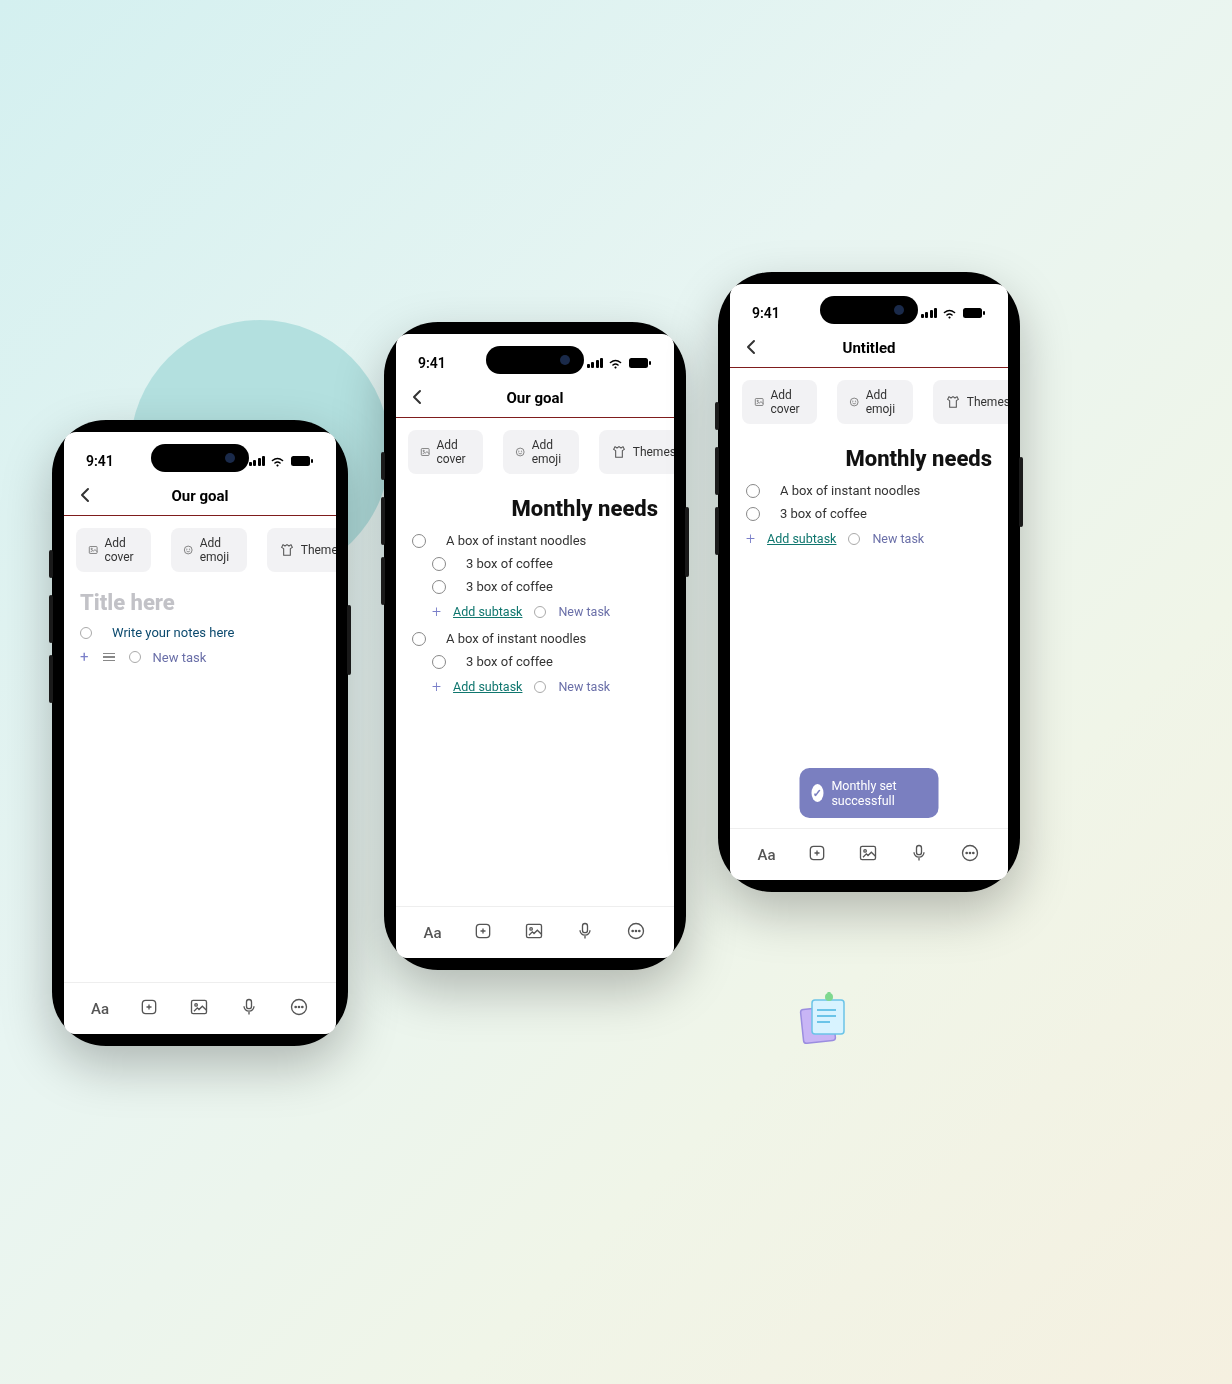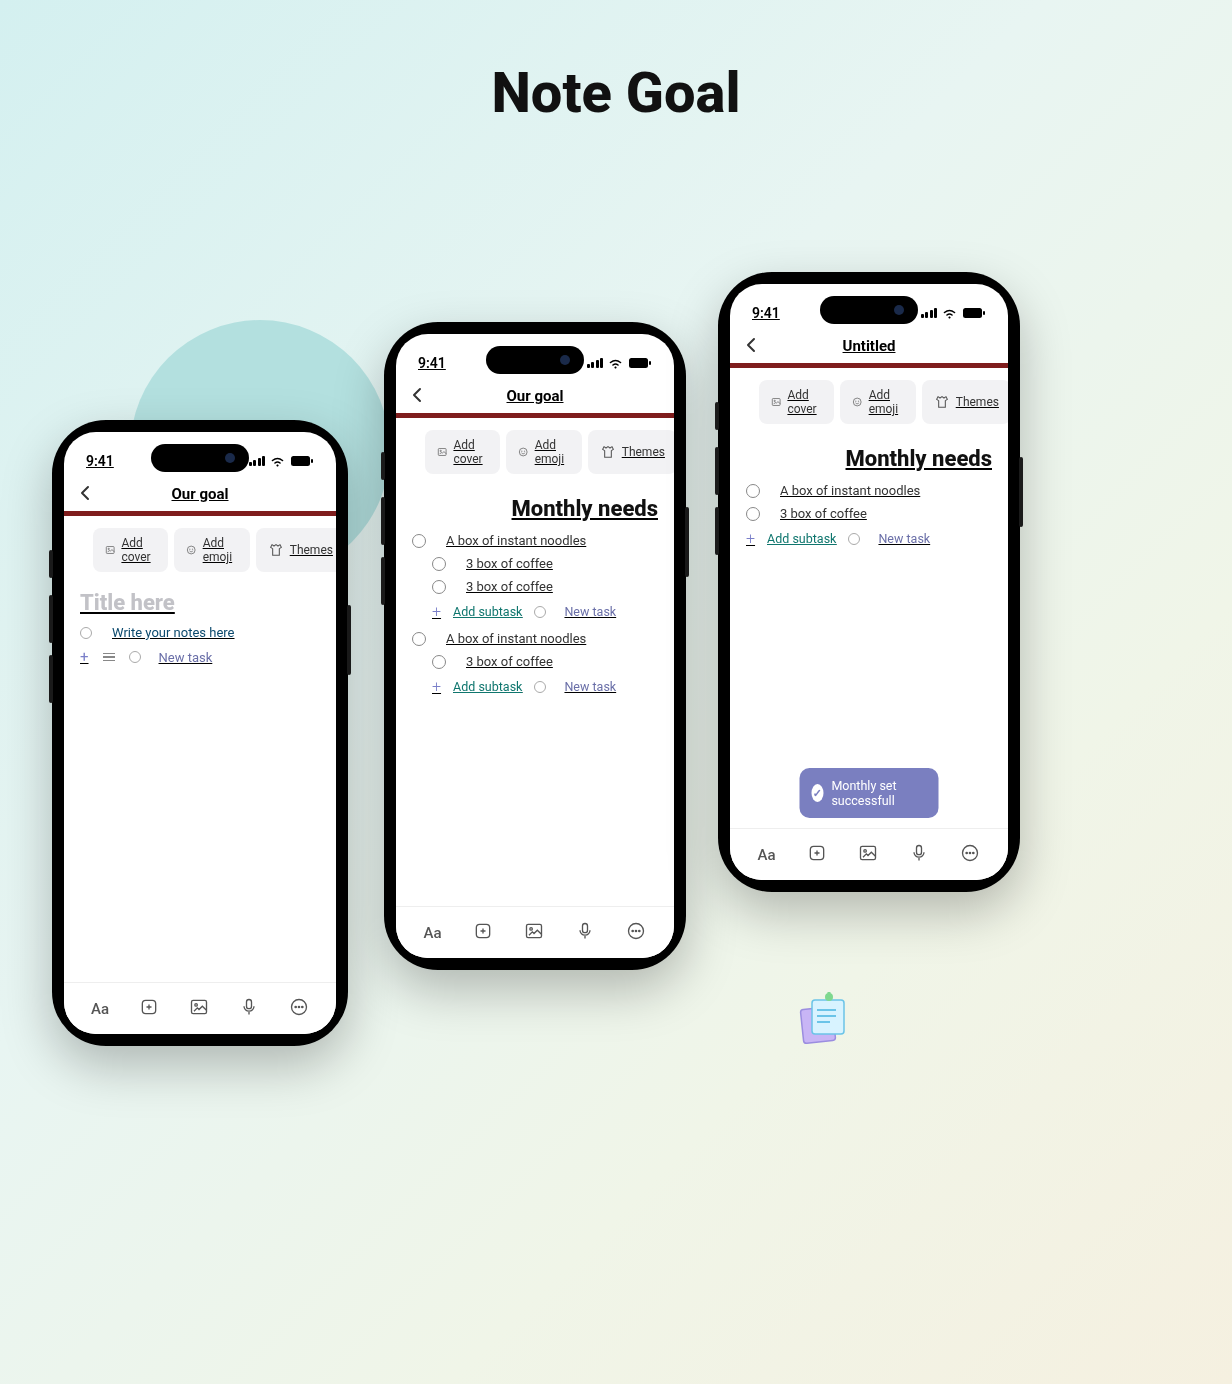--- a/index.html
+++ b/index.html
@@ -26,47 +26,47 @@
   box-shadow: 0 20px 50px rgba(0,0,0,0.25);
   z-index: 2;
 }
 .phone .side-btn { position: absolute; background: #1a1a1a; border-radius: 2px; }
 .phone .side-btn.l1 { left: -3px; top: 130px; width: 4px; height: 28px; }
 .phone .side-btn.l2 { left: -3px; top: 175px; width: 4px; height: 48px; }
 .phone .side-btn.l3 { left: -3px; top: 235px; width: 4px; height: 48px; }
 .phone .side-btn.r1 { right: -3px; top: 185px; width: 4px; height: 70px; }
 
 .screen {
-  background: #fff; border-radius: 32px; width: 100%; height: 100%;
-  position: relative; overflow: hidden; text-decoration: underline;
+  background: #fff; border-radius: 12px; width: 100%; height: 100%;
+  position: relative; overflow: hidden;
 }
 .island {
   position: absolute; top: 12px; left: 50%; transform: translateX(-50%);
   width: 98px; height: 28px; background: #000; border-radius: 16px; z-index: 10;
 }
 .island::after { content:""; position:absolute; right:14px; top:9px; width:10px; height:10px; border-radius:50%; background:#1a2a4a; }
 
 .status-bar {
   display: flex; justify-content: space-between; align-items: center;
   padding: 14px 22px 0; height: 44px; font-size: 14px; font-weight: 600;
 }
 .status-right { display: flex; gap: 5px; align-items: center; }
 .sig-bars { display: flex; gap: 1.5px; align-items: flex-end; }
 .sig-bars span { width: 3px; background: #000; border-radius: 1px; }
 .sig-bars span:nth-child(1){height:4px} .sig-bars span:nth-child(2){height:6px}
 .sig-bars span:nth-child(3){height:8px} .sig-bars span:nth-child(4){height:10px}
 
 .nav-bar {
   display: flex; align-items: center; justify-content: center;
-  position: relative; height: 40px; border-bottom: 5px solid #7f1d1d;
+  position: relative; height: 40px; border-bottom: 1px solid #7f1d1d;
 }
 .nav-bar .back { position: absolute; left: 16px; font-size: 20px; color:#333; cursor: pointer; }
 .nav-bar .title { font-size: 15px; font-weight: 700; }
 
-.chip-row { display: flex; gap: 6px; padding: 12px 12px 8px; margin-left: 17px; }
+.chip-row { display: flex; gap: 20px; padding: 12px 12px 8px; }
 .chip {
   display: flex; align-items: center; gap: 6px; background: #f2f2f4;
   border-radius: 8px; padding: 8px 12px; font-size: 12px; color: #333;
   cursor: pointer;
 }
 .chip svg { width: 16px; height: 16px; stroke:#555; fill:none; stroke-width:1.6; }
 
 .content { padding: 6px 16px; }
 .title-placeholder { font-size: 22px; font-weight: 800; color: #c2c2c7; margin: 4px 0 10px; }
 .note-title { font-size: 22px; font-weight: 800; color: #111; margin: 8px 0 12px; text-align: right; }
@@ -75,21 +75,21 @@
 .radio { width:14px; height:14px; border:1.5px solid #888; border-radius:50%; display:inline-block; flex-shrink:0; }
 .radio.sm { width:12px; height:12px; border-color:#aaa; }
 .placeholder-text{ color:#0c4a6e; }
 
 .sub { margin-left: 20px; }
 
 .action-row { display:flex; align-items:center; gap:12px; font-size:12.5px; margin:6px 0 10px; }
 .plus { color:#7a7fc9; font-size:16px; font-weight:300; }
 .link { color:#0f766e; text-decoration: underline; cursor:pointer; }
 .newtask { color:#6a6fa8; cursor:pointer; }
-.radio-inline { display:flex; align-items:center; gap:18px; }
+.radio-inline { display:flex; align-items:center; gap:12px; }
 
 .toast {
   position:absolute; left:50%; transform:translateX(-50%);
   background:#7a7fc0; color:#fff; border-radius:10px;
   padding:10px 20px 10px 12px; font-size:12.5px;
   display:flex; align-items:center; gap:8px;
 }
 .toast .check { width:18px; height:18px; background:#fff; border-radius:50%; display:flex; align-items:center; justify-content:center; color:#7a7fc0; font-size:11px; font-weight:900; }
 
 .bottom-bar {
@@ -113,21 +113,20 @@
 
 .row-icons { display:flex; align-items:center; gap:14px; font-size:13px; margin:4px 0 10px; }
 .row-icons .plus-s { color:#7a7fc9; font-size:15px; }
 .row-icons .burger { display:flex; flex-direction:column; gap:2px; }
 .row-icons .burger span{ width:12px; height:1.5px; background:#888; }
 </style>
 </head>
 <body>
 
 <div class="hero">
-  <h1>Note Goal</h1>
 </div>
 
 <div class="circle-deco"></div>
 
 <div class="phone p1">
   <div class="side-btn l1"></div>
     <div class="side-btn l2"></div>
     <div class="side-btn l3"></div>
     <div class="side-btn r1"></div>
   <div class="screen">

